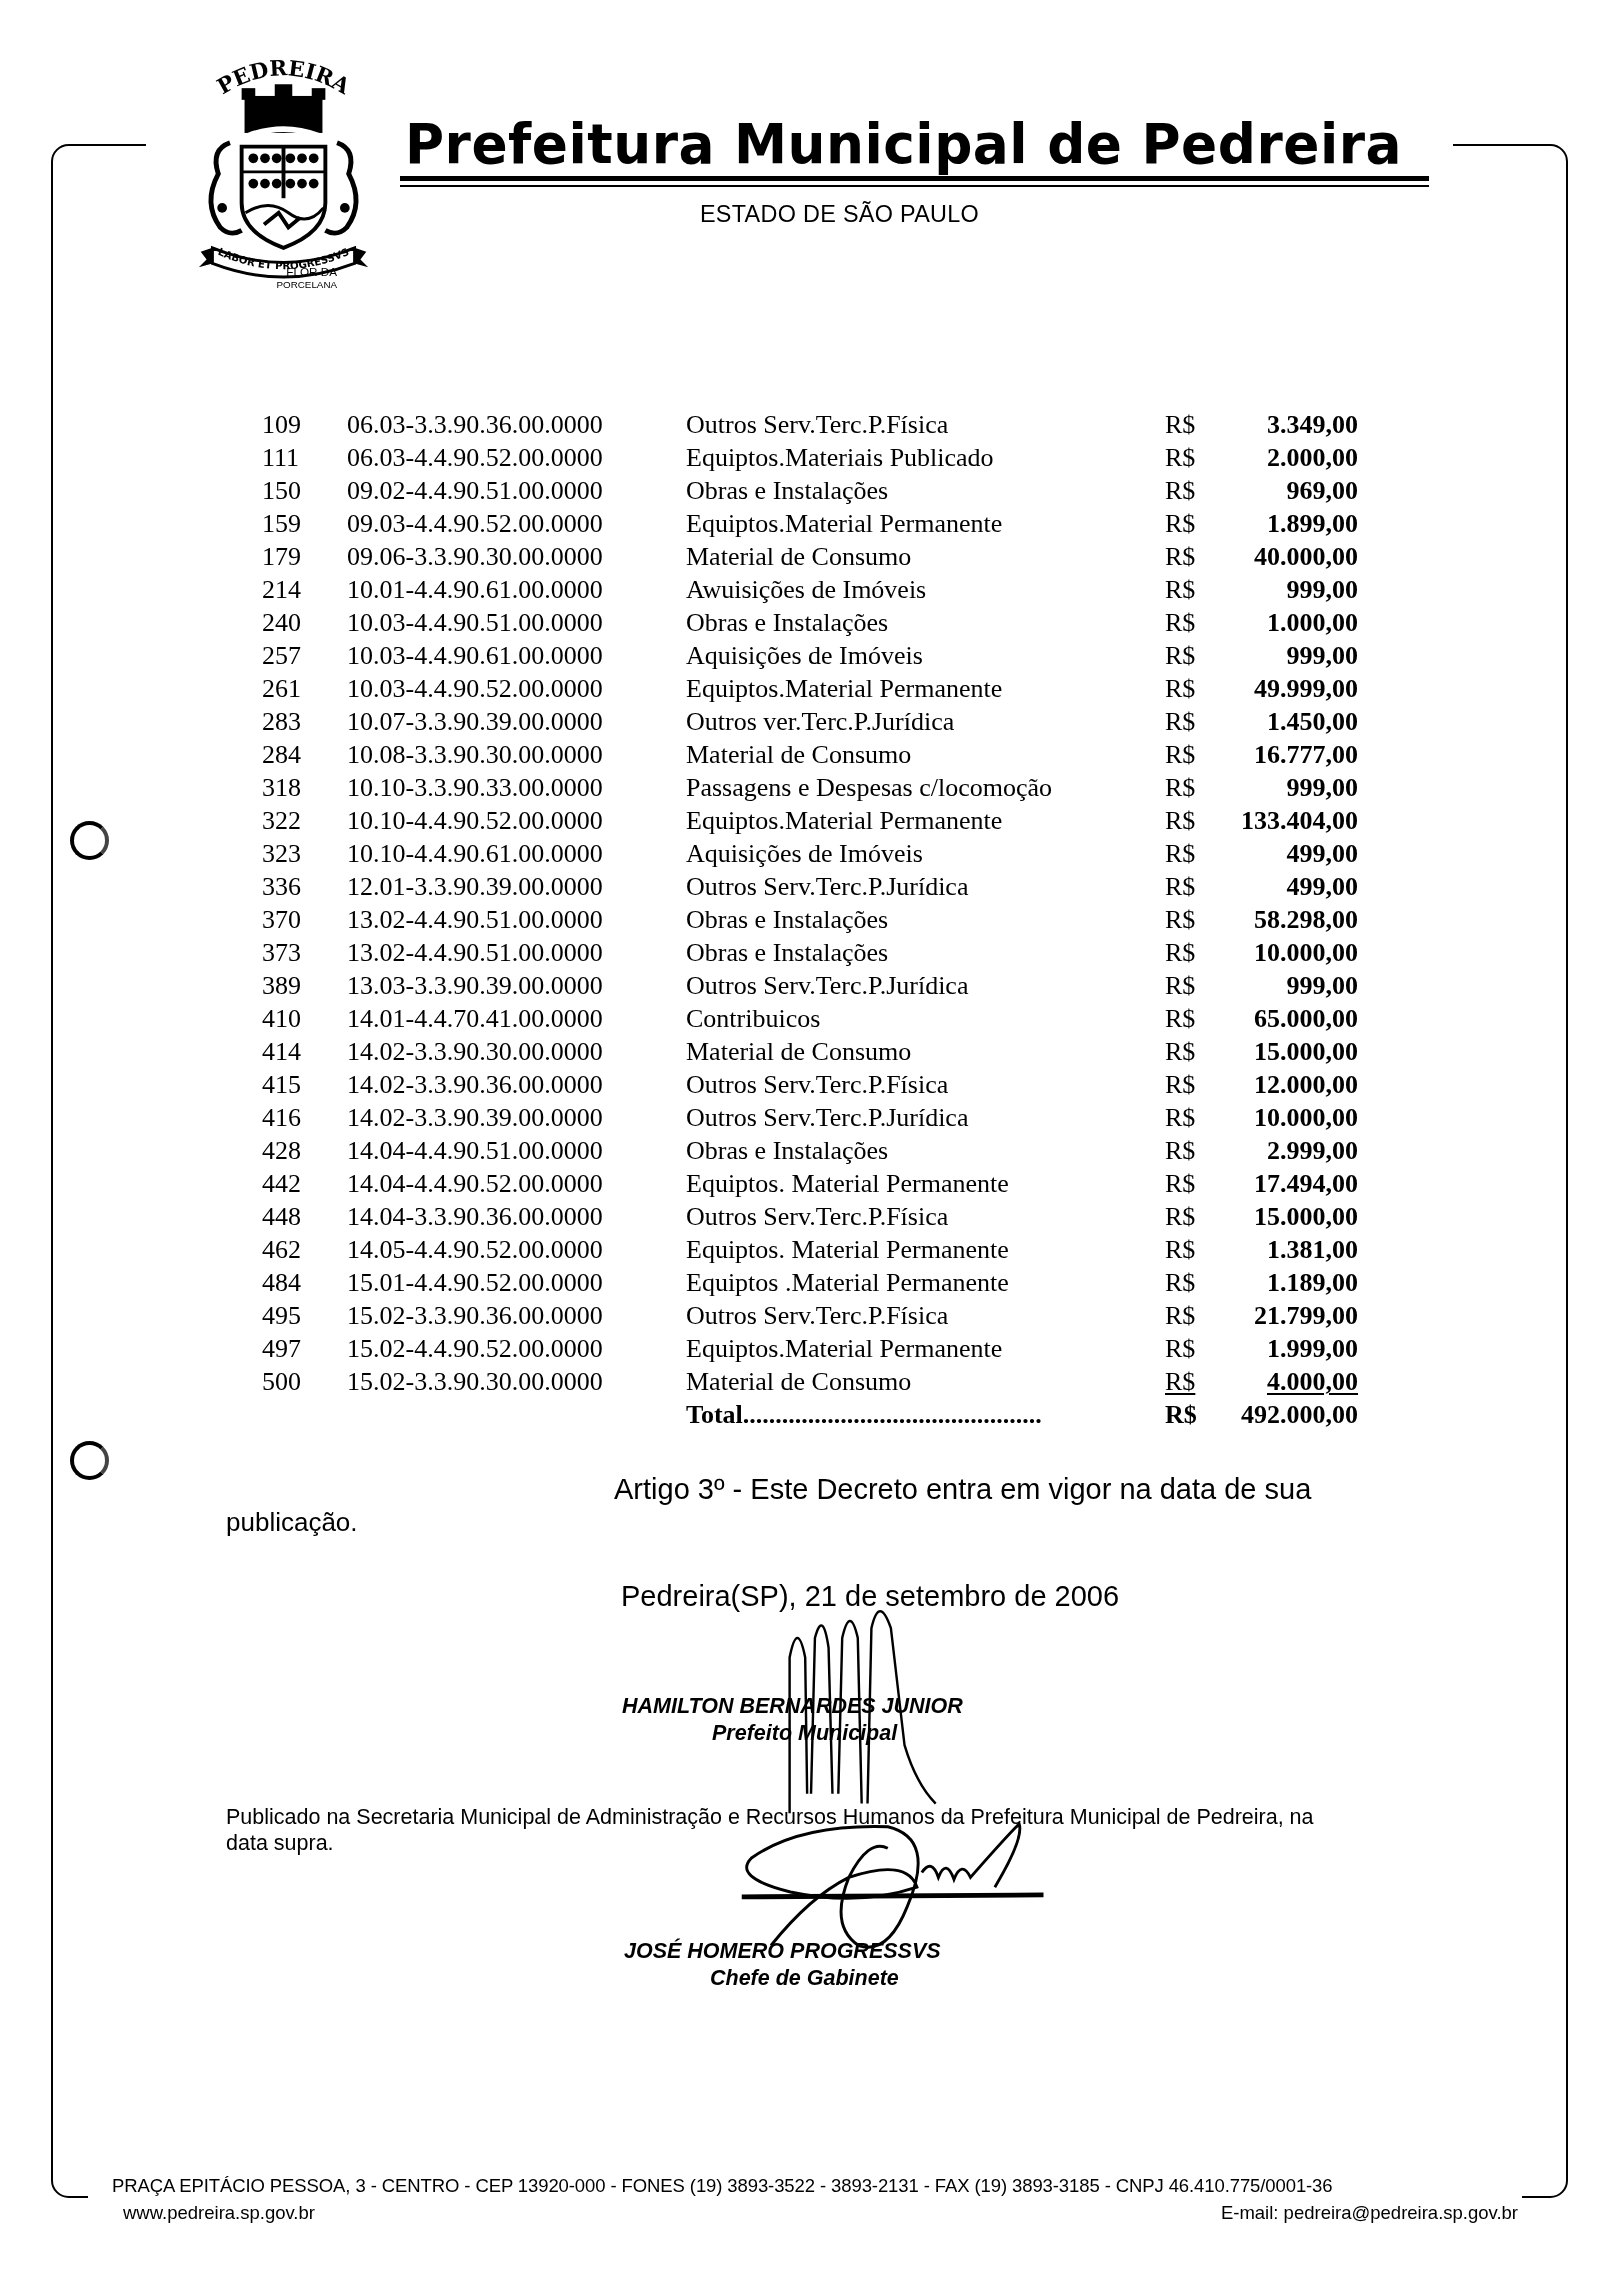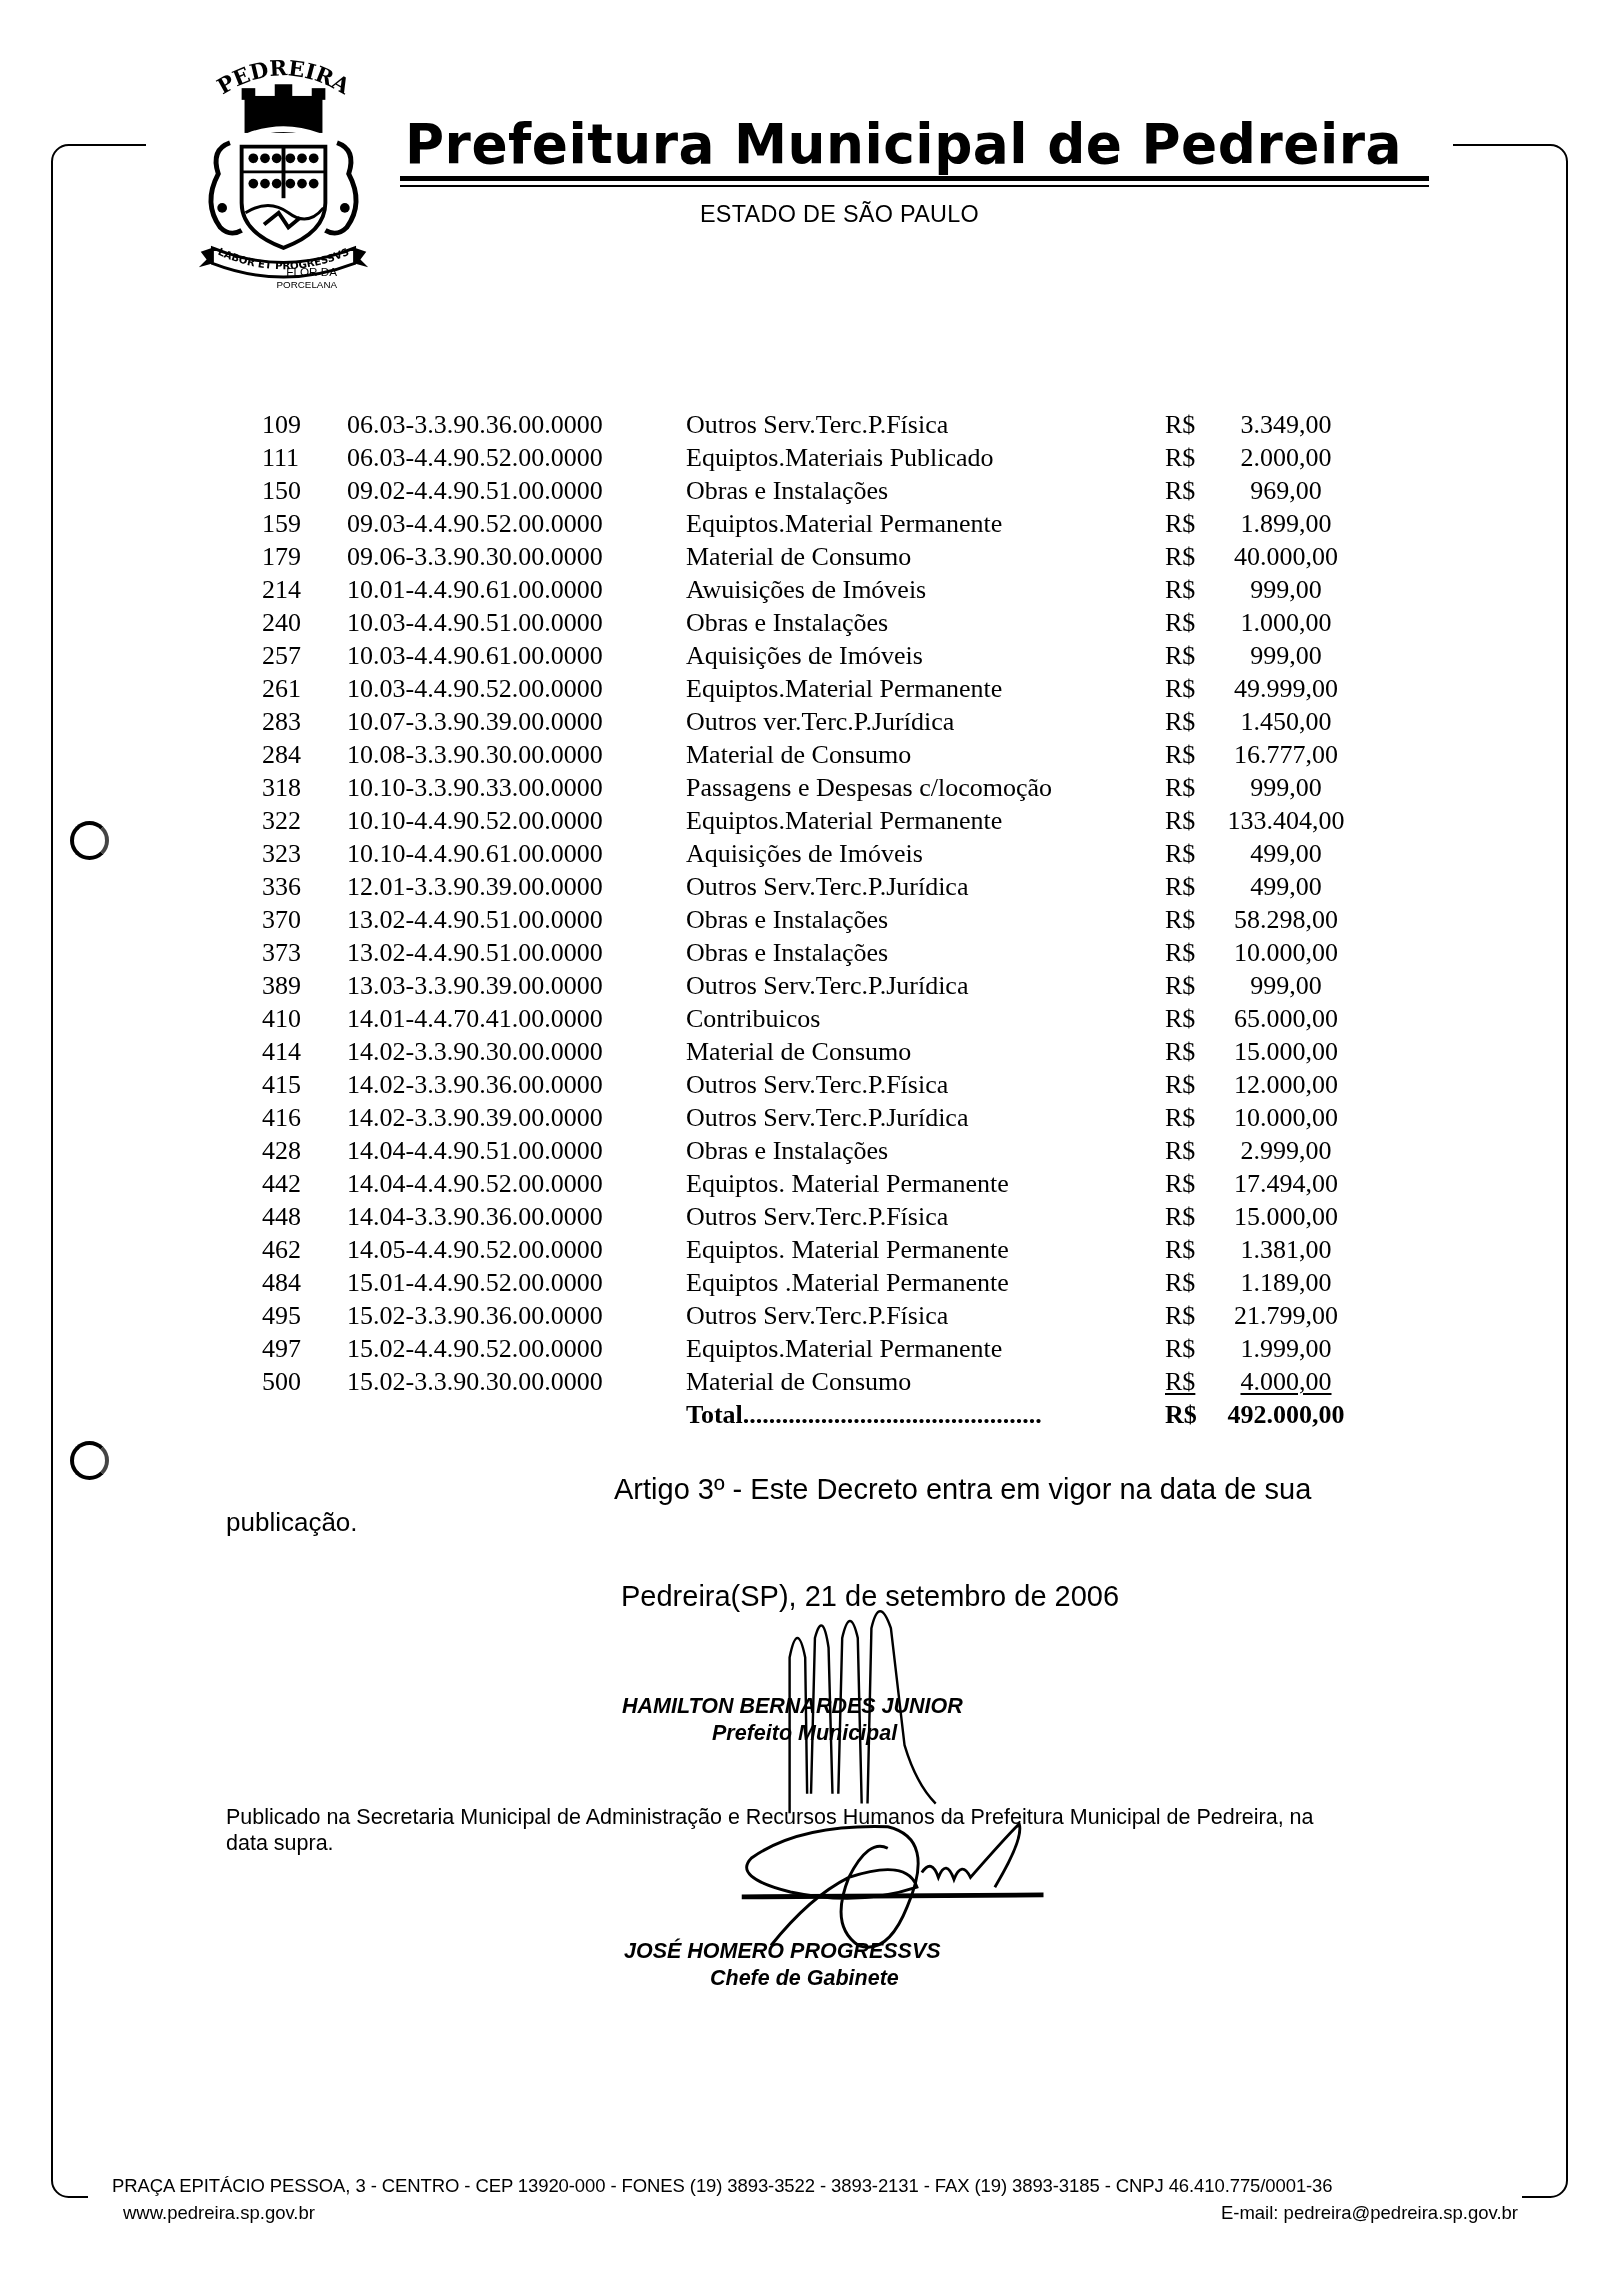--- a/index.html
+++ b/index.html
@@ -22,21 +22,21 @@
               font-family:"Liberation Sans", sans-serif; font-size:23.4px; letter-spacing:0.3px; }
 
   
   .table { position:absolute; left:232px; top:408px; width:1102px;
            font-family:"Liberation Serif", serif; font-size:26px;margin-left:30px; }
   .row { position:relative; height:33px; line-height:33px; white-space:nowrap; }
   .c-num { position:absolute; left:0; width:49px; }
   .c-code { position:absolute; left:85px; }
   .c-desc { position:absolute; left:424px; }
   .c-cur { position:absolute; left:903px; }
-  .c-amt { position:absolute; right:0; text-align:center; width:156px; }
+  .c-amt { position:absolute; right:6px; text-align:right; width:156px;font-weight:bold; }
   .u { text-decoration:underline; text-decoration-thickness:2px; text-underline-offset:2.9px; }
   .total-row { font-weight:bold; }
   .total-row .c-desc { letter-spacing:0; }
 
   
   .sans { font-family:"Liberation Sans", sans-serif; }
   .art { position:absolute; left:614px; top:1473px; font-size:29px; }
   .pub { position:absolute; left:226px; top:1507px; font-size:26px;text-align:center; }
   .date { position:absolute; left:621px; top:1580px; font-size:29px; }
   .sig-name { position:absolute; font-weight:bold; font-style:italic; font-size:21.5px; white-space:nowrap; }

